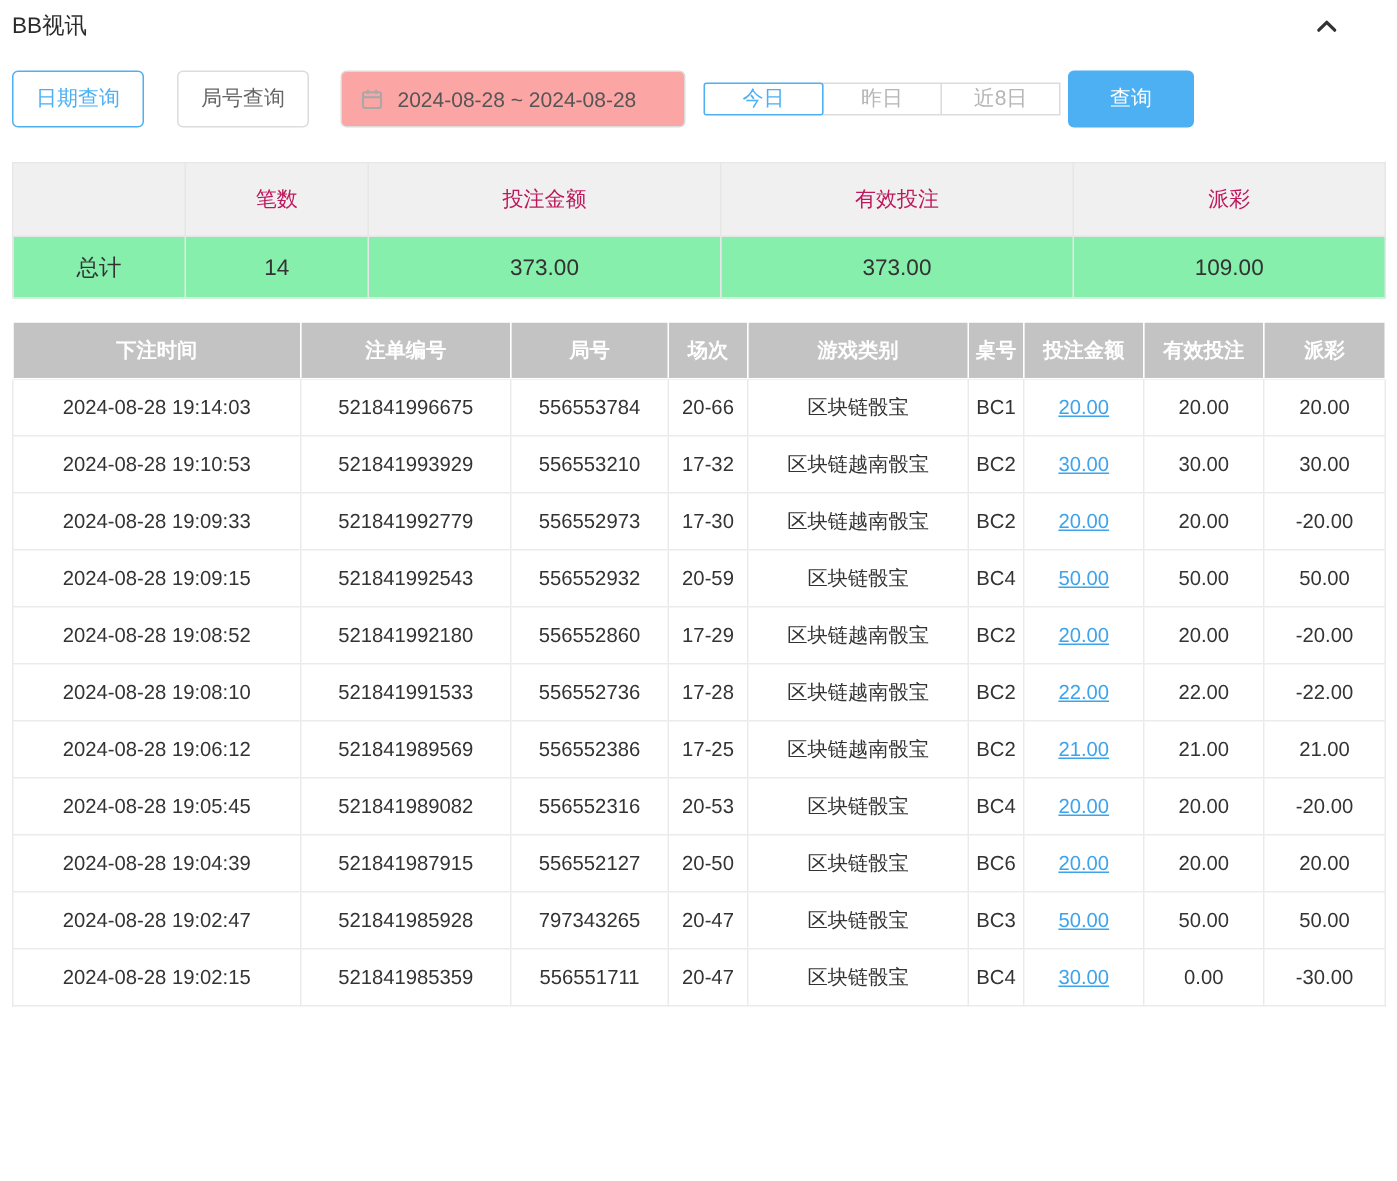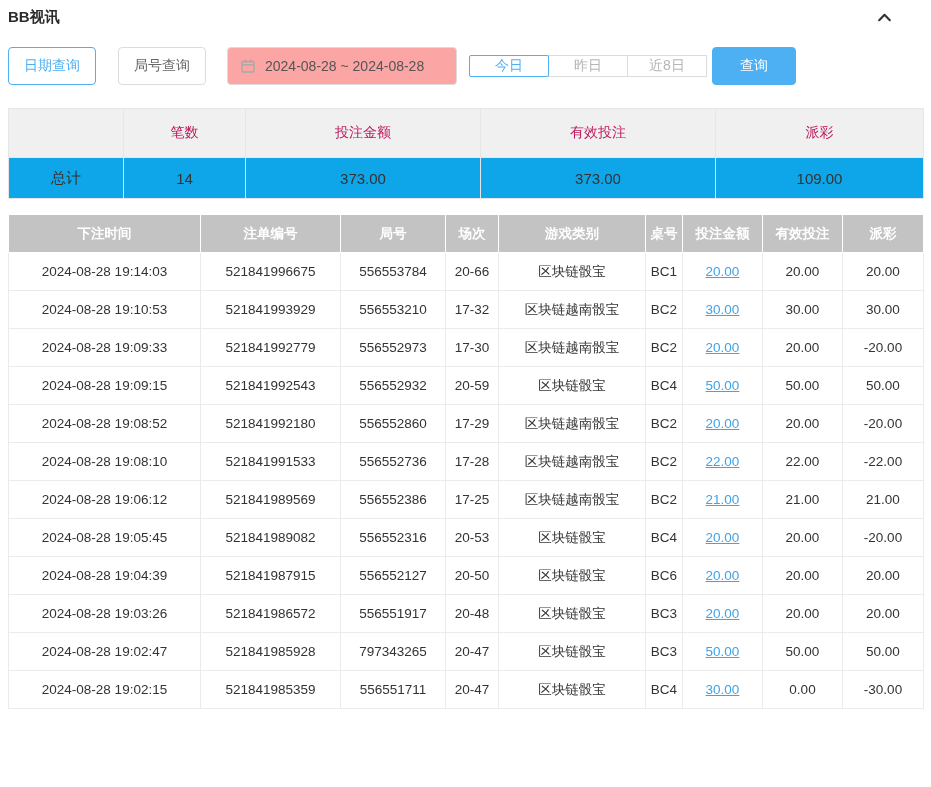--- a/index.html
+++ b/index.html
@@ -17,21 +17,21 @@
     color: #333;
     overflow: hidden;
   }
   .panel { padding: 8px 8px 0 8px; width: 931px; }
 
   
   .panel-header {
     display: flex; align-items: center; justify-content: space-between;
     padding-right: 30px; margin-bottom: 20px;
   }
-  .panel-title { font-size: 15px; font-weight: bold; color: #2b2b2b; }
+  .panel-title { font-size: 15px; font-weight: normal; color: #2b2b2b; }
   .collapse-btn { cursor: pointer; display: inline-flex; align-items: center; }
 
   
   .filter-bar { display: flex; align-items: center; height: 38px; margin-bottom: 23px; }
   .btn {
     height: 38px; border-radius: 4px; background: #fff;
     font-size: 14px; font-family: inherit; cursor: pointer; padding: 0 15px;
   }
   .btn.outline-primary { border: 1px solid var(--accent); color: var(--accent); }
   .btn.outline-default { border: 1px solid #dcdcdc; color: #666; margin-left: 22px; }
@@ -53,21 +53,21 @@
     margin-left: 5px; width: 84px; border: 1px solid var(--accent);
     background: var(--accent); color: #fff;
   }
 
   
   table.summary { width: 915px; border-collapse: collapse; table-layout: fixed; }
   .summary th, .summary td {
     border: 1px solid #e6e6e6; text-align: center; padding: 0;
   }
   .summary thead th { background: #f0f0f0; font-weight: normal; font-size: 14px; height: 49px; color: #be185d; }
-  .summary tbody td { height: 41px; font-size: 15px; background: #0ea5e9; }
+  .summary tbody td { height: 41px; font-size: 15px; background: #86efac; }
 
   
   table.records { width: 915px; border-collapse: collapse; table-layout: fixed; margin-top: 15px; }
   .records thead th {
     background: var(--table-header-bg); color: #fff; font-weight: bold;
     font-size: 13.5px; height: 38px; border: 1px solid #fff; padding: 0;
   }
   .records tbody td {
     border: 1px solid #ebebeb; text-align: center; height: 38px;
     font-size: 13.5px; color: #333; padding: 0; background: #fff;
@@ -257,31 +257,20 @@
           <td>521841987915</td>
           <td>556552127</td>
           <td>20-50</td>
           <td>区块链骰宝</td>
           <td>BC6</td>
           <td><a class="bet-link">20.00</a></td>
           <td>20.00</td>
           <td>20.00</td>
         </tr>
         <tr>
-          <td>2024-08-28 19:03:26</td>
-          <td>521841986572</td>
-          <td>556551917</td>
-          <td>20-48</td>
-          <td>区块链骰宝</td>
-          <td>BC3</td>
-          <td><a class="bet-link">20.00</a></td>
-          <td>20.00</td>
-          <td>20.00</td>
-        </tr>
-        <tr>
           <td>2024-08-28 19:02:47</td>
           <td>521841985928</td>
           <td>797343265</td>
           <td>20-47</td>
           <td>区块链骰宝</td>
           <td>BC3</td>
           <td><a class="bet-link">50.00</a></td>
           <td>50.00</td>
           <td>50.00</td>
         </tr>

